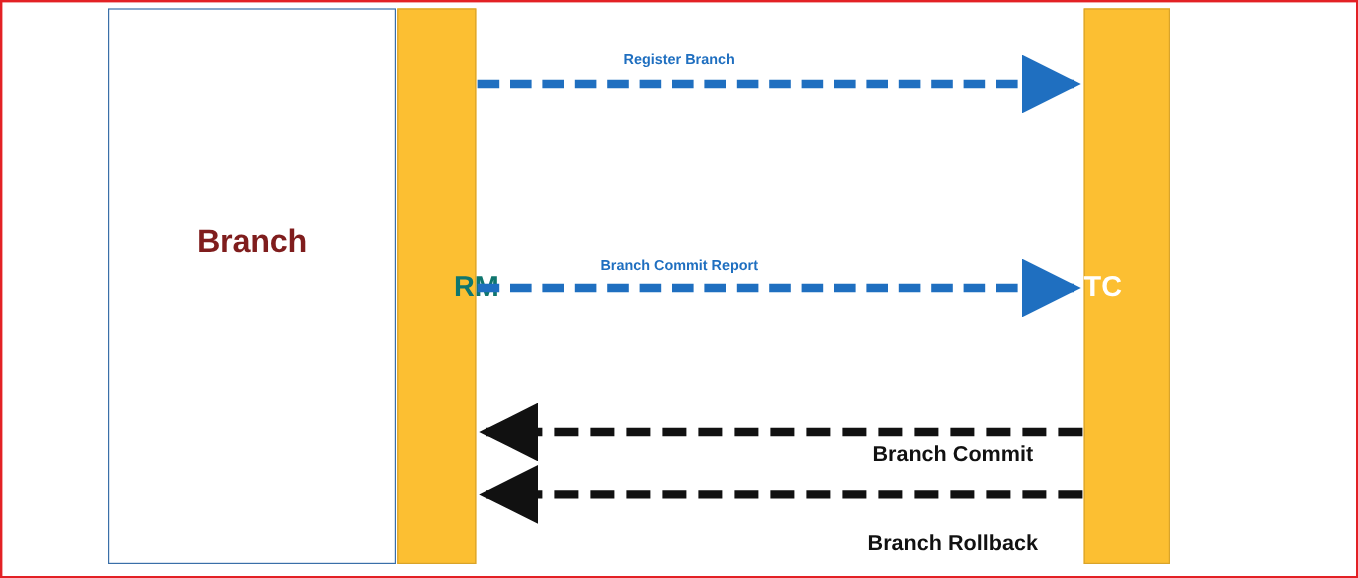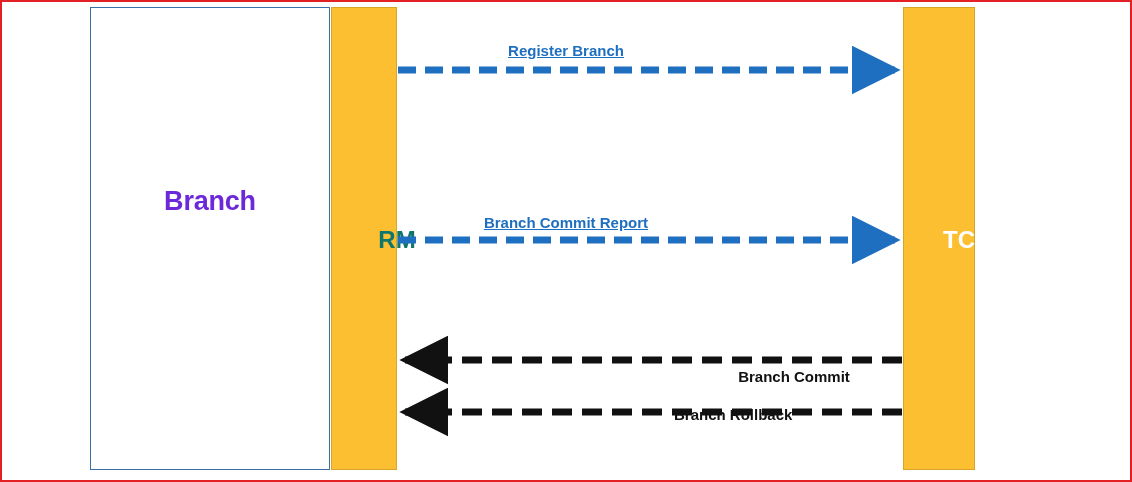--- a/index.html
+++ b/index.html
@@ -31,21 +31,21 @@
     border: 1px solid #3a6fa8;
     box-sizing: border-box;
   }
   #branch-label {
     left: 88px;
     top: 183px;
     width: 240px;
     text-align: center;
     font-size: 27px;
     font-weight: bold;
-    color: #6d28d9;
+    color: #7f1d1d;
     line-height: 1.22;
     letter-spacing: -0.2px;
   }
 
   
   #rm-box {
     left: 329px;
     top: 5px;
     width: 66px;
     height: 463px;
@@ -71,21 +71,21 @@
     width: 72px;
     height: 463px;
     background: #fcbf32;
     border: 1px solid #d9a42a;
     box-sizing: border-box;
   }
   #tc-label {
     left: 901px;
     top: 224px;
     width: 72px;
-    text-align: right;
+    text-align: left;
     font-size: 24px;
     font-weight: bold;
     color: #ffffff;
   }
 
   
   #flows {
     left: 0;
     top: 0;
     width: 1132px;
@@ -93,31 +93,30 @@
     pointer-events: none;
   }
 
   
   .msg-label {
     font-weight: bold;
     white-space: nowrap;
   }
   .msg-blue {
     color: #1f6fc0;
-    font-size: 15px;
-    text-decoration: underline;
+    font-size: 12px;
   }
   .msg-black {
     color: #111111;
-    font-size: 15px;
+    font-size: 18px;
   }
   #label-register-branch { left: 419px; top: 40px; width: 290px; text-align: center; }
   #label-branch-status   { left: 419px; top: 212px; width: 290px; text-align: center; }
   #label-branch-commit   { left: 672px; top: 366px; width: 240px; text-align: center; }
-  #label-branch-rollback { left: 672px; top: 404px; width: 240px; }
+  #label-branch-rollback { left: 672px; top: 440px; width: 240px; text-align: center; }
 </style>
 </head>
 <body>
 
 <div id="canvas">
 
   <div class="abs" id="branch-box"></div>
   <div class="abs" id="branch-label">
     <div>Branch</div>
   </div>

